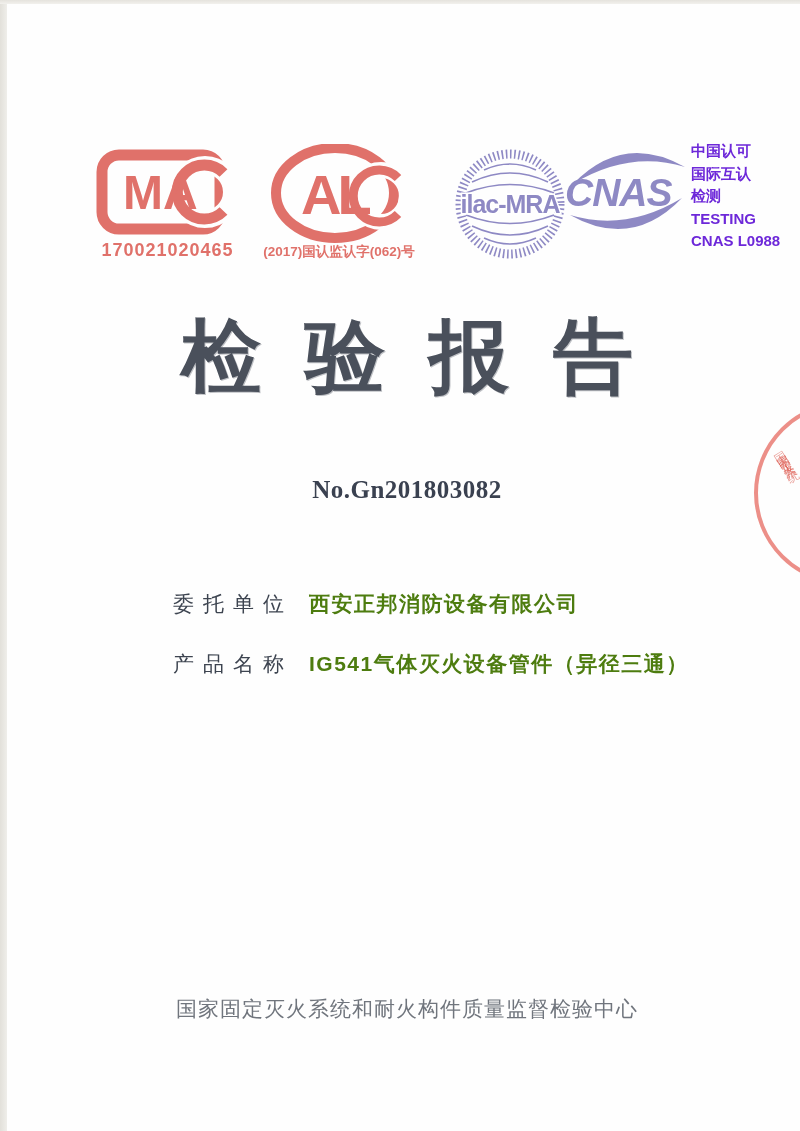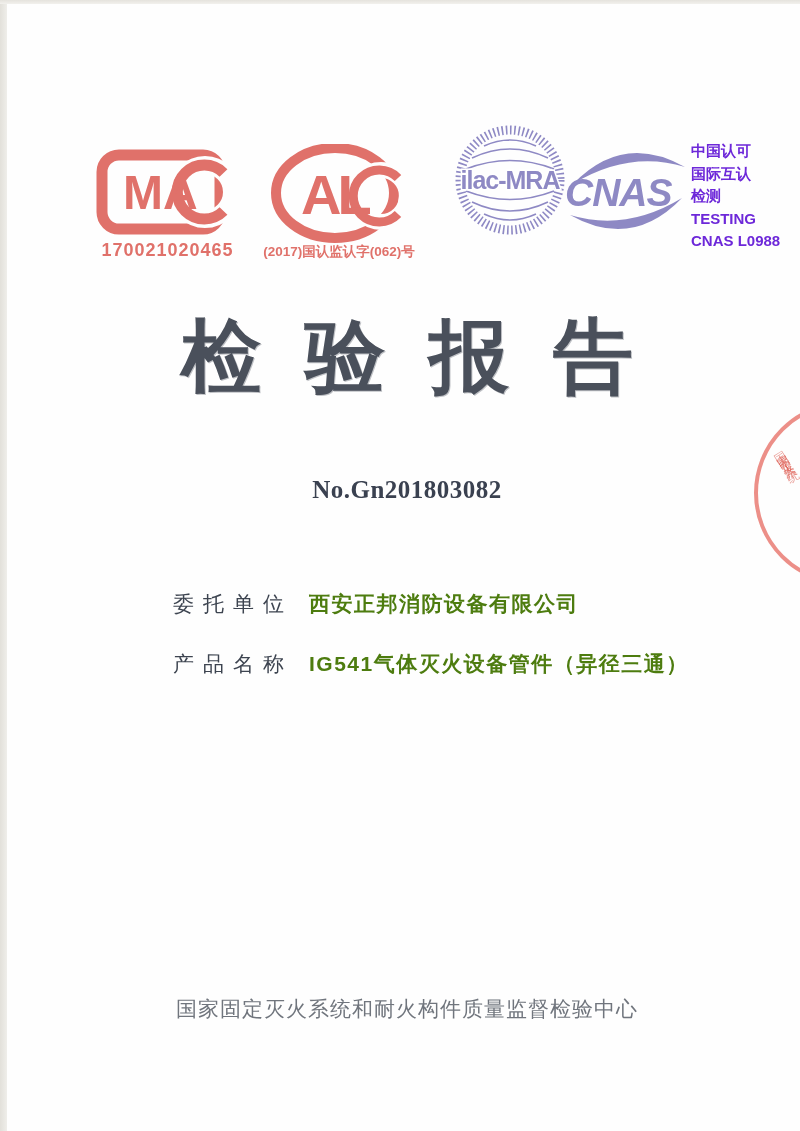--- a/index.html
+++ b/index.html
@@ -106,21 +106,21 @@
   <div class="cert" style="left:262px;top:140px;width:140px;height:100px;">
     <svg width="140" height="100" viewBox="0 0 140 100">
       <ellipse cx="66" cy="49" rx="59" ry="45" fill="none" stroke="#e0716a" stroke-width="10"></ellipse>
       <circle cx="112" cy="52" r="26" fill="none" stroke="#fefefe" stroke-width="16"></circle>
       <path d="M 129 34 A 26 26 0 1 0 129 70" fill="none" stroke="#e0716a" stroke-width="9"></path>
       <text x="32" y="70" font-size="56" font-weight="bold" fill="#e0716a" letter-spacing="-4">AL</text>
     </svg>
   </div>
   <div class="cert-caption cal-caption">(2017)国认监认字(062)号</div>
 
-  <div class="cert" style="left:447px;top:120px;width:112px;height:112px;">
+  <div class="cert" style="left:447px;top:144px;width:112px;height:112px;">
     <svg width="112" height="112" viewBox="0 0 112 112">
       <circle cx="56" cy="56" r="50" fill="none" stroke="#8e89c4" stroke-width="9" stroke-dasharray="1.6 2.6"></circle>
       <g fill="none" stroke="#8e89c4" stroke-width="1.6">
         <path d="M30 22 Q56 10 82 22"></path>
         <path d="M18 34 Q56 16 94 34"></path>
         <path d="M12 45 Q56 28 100 45"></path>
         <path d="M12 67 Q56 84 100 67"></path>
         <path d="M18 78 Q56 96 94 78"></path>
         <path d="M30 90 Q56 102 82 90"></path>
       </g>

